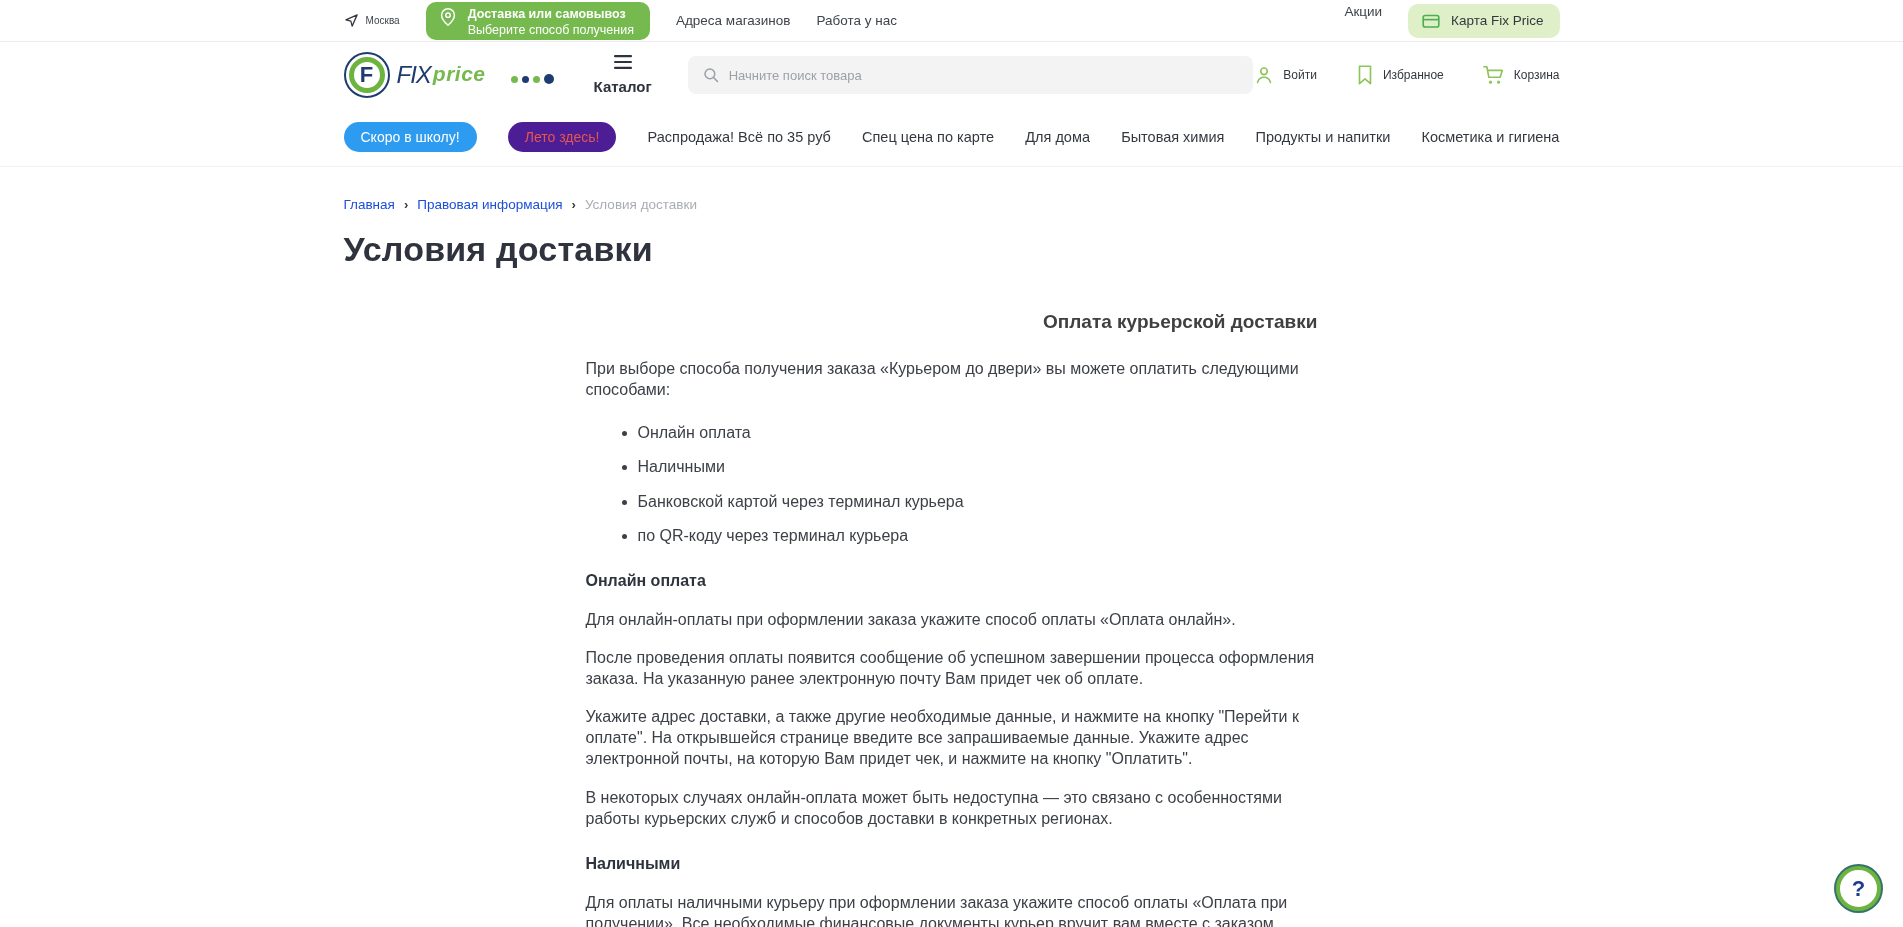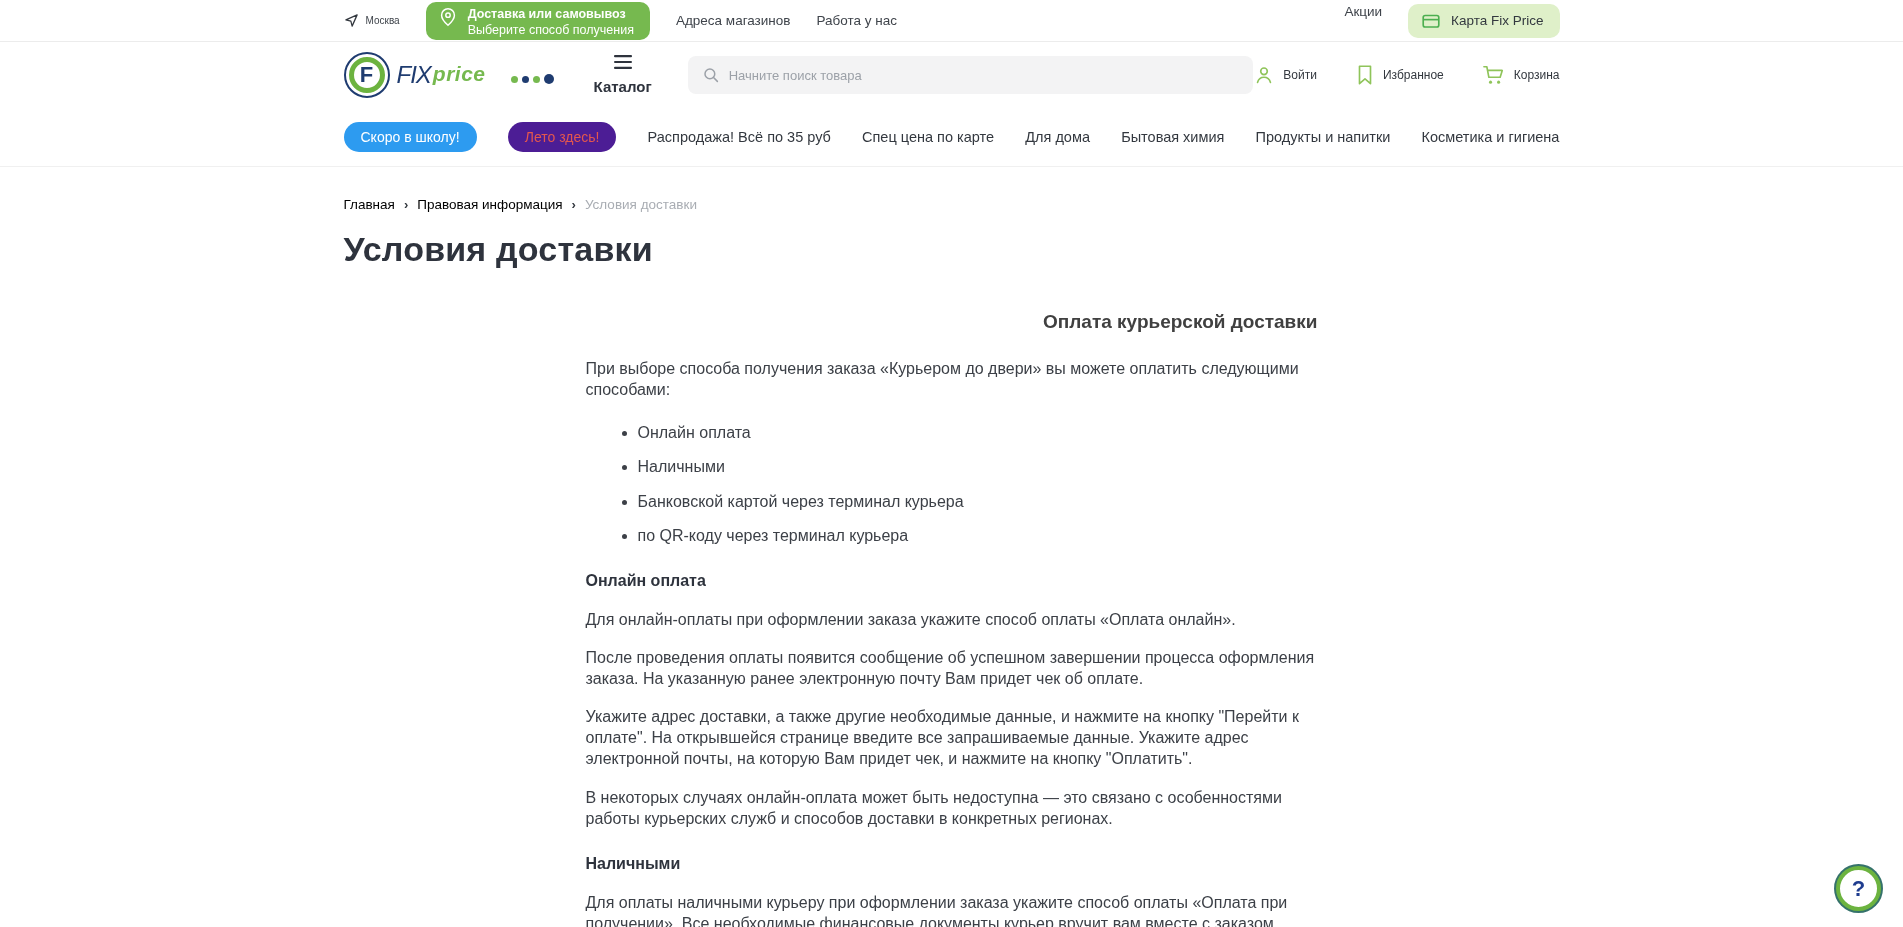--- a/index.html
+++ b/index.html
@@ -79,21 +79,21 @@
     padding: 7px 17px; cursor: pointer; white-space: nowrap;
   }
   .pill-yellow {
     background: #4c1d95; color: #e4574e; border-radius: 16px; font-size: 14px;
     padding: 7px 17px; cursor: pointer; white-space: nowrap;
   }
   .nav-link { font-size: 14.5px; color: #33383f; text-decoration: none; cursor: pointer; white-space: nowrap; }
 
   
   .breadcrumb { margin-top: 31px; display: flex; align-items: center; gap: 9px; font-size: 13.5px; }
-  .crumb-link { color: #000000; text-decoration: none; cursor: pointer; text-align: right; }
+  .crumb-link { color: #1d4ed8; text-decoration: none; cursor: pointer; text-align: right; }
   .crumb-sep { color: #33383f; font-weight: bold; font-size: 13px; }
   .crumb-current { color: #a9adb3; }
   .page-title { margin-top: 18px; font-size: 34px; font-weight: 800; color: #2e333d; letter-spacing: 0.2px; }
 
   
   .article { width: 732px; margin: 40px auto 0; color: #3c4047; font-size: 16px; line-height: 1.32; }
   .article h2 { text-align: right; font-size: 19px; font-weight: bold; color: #404040; margin-bottom: 24px; }
   .article p { margin-bottom: 17px; }
   .article ul { margin: 22px 0 24px 0; padding-left: 52px; list-style: disc; }
   .article li { margin-bottom: 13px; }

